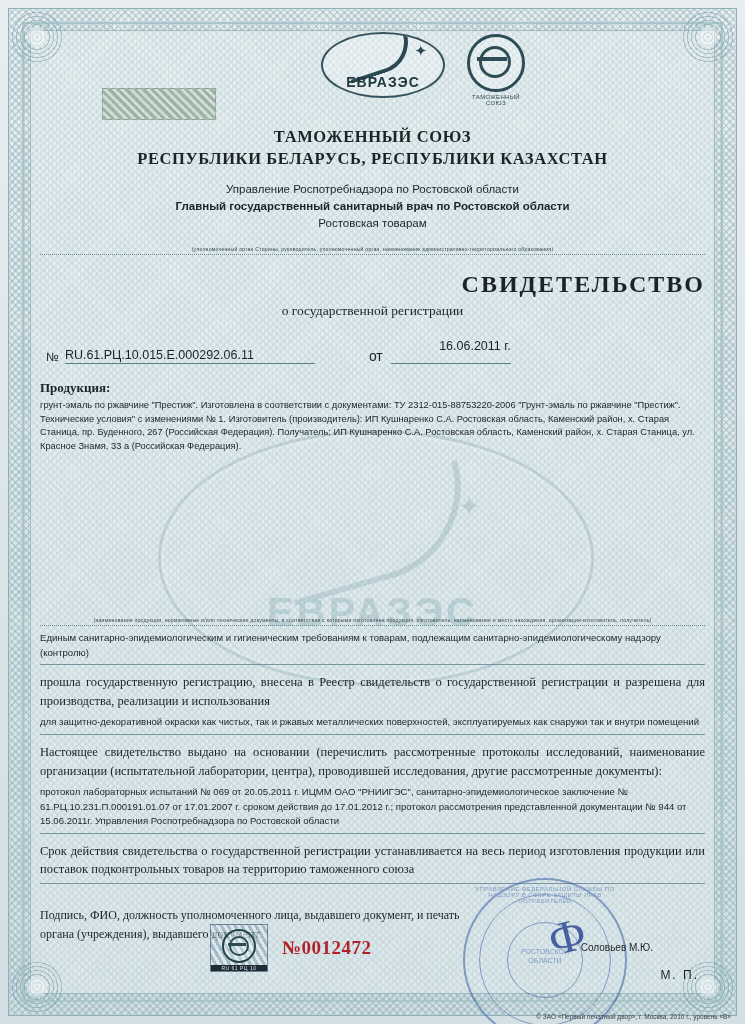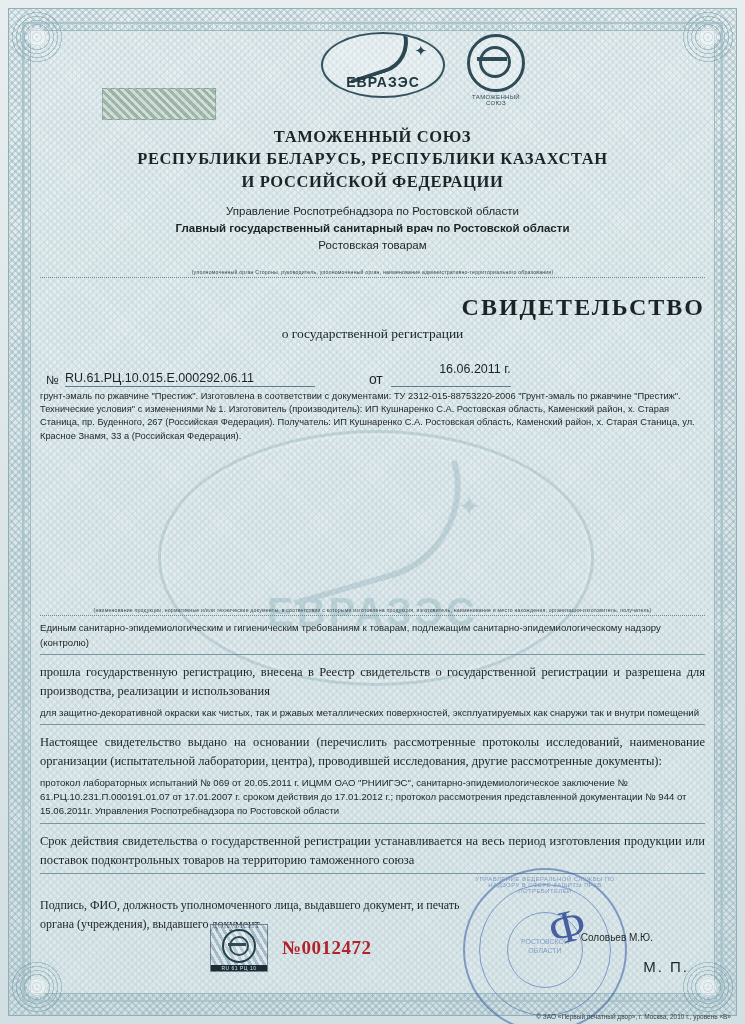--- a/index.html
+++ b/index.html
@@ -307,23 +307,23 @@
     width: 430px;
   }
   .sign-name {
     position: absolute;
     right: 52px;
     top: 36px;
     font-size: 10px;
   }
   .sign-mp {
     position: absolute;
-    right: 16px;
+    right: 6px;
     top: 62px;
-    font-size: 15px;
+    font-size: 12px;
     letter-spacing: 2px;
   }
   .stamp {
     position: absolute;
     right: 78px;
     top: -28px;
     width: 160px;
     height: 160px;
     border-radius: 50%;
     border: 2px solid #3a5fa8;
@@ -458,21 +458,20 @@
           <div class="cu-inner"></div>
           <div class="cu-bar"></div>
         </div>
         <div class="cu-caption">ТАМОЖЕННЫЙ СОЮЗ</div>
       </div>
     </div>
 
     <h1 class="ts-title">
       <div>ТАМОЖЕННЫЙ СОЮЗ</div>
       <div class="ts-line2">РЕСПУБЛИКИ БЕЛАРУСЬ, РЕСПУБЛИКИ КАЗАХСТАН</div>
-      <div class="ts-line2">И РОССИЙСКОЙ ФЕДЕРАЦИИ</div>
     </h1>
 
     <div class="org-block">
       <div>Управление Роспотребнадзора по Ростовской области</div>
       <div class="org-bold">Главный государственный санитарный врач по Ростовской области</div>
       <div>Ростовская товарам</div>
     </div>
 
     <div class="tiny-caption">(уполномоченный орган Стороны, руководитель, уполномоченный орган, наименование административно-территориального образования)</div>
     <div class="dotted-rule"></div>
@@ -480,20 +479,21 @@
     <h2 class="cert-title">СВИДЕТЕЛЬСТВО</h2>
     <div class="cert-sub">о государственной регистрации</div>
 
     <div class="num-row">
       <span class="num-sym">№</span>
       <span class="num-val">RU.61.РЦ.10.015.Е.000292.06.11</span>
       <span class="num-ot">от</span>
       <span class="num-date">16.06.2011 г.</span>
     </div>
 
+    <div class="sect-label">Продукция:</div>
     <div class="body-text">грунт-эмаль по ржавчине "Престиж". Изготовлена в соответствии с документами: ТУ 2312-015-88753220-2006 "Грунт-эмаль по ржавчине "Престиж". Технические условия" с изменениями № 1. Изготовитель (производитель): ИП Кушнаренко С.А. Ростовская область, Каменский район, х. Старая Станица, пр. Буденного, 267 (Российская Федерация).  Получатель: ИП Кушнаренко С.А. Ростовская область, Каменский район, х. Старая Станица, ул. Красное Знамя, 33 а (Российская Федерация).</div>
 
     <div style="height:150px"></div>
     <div class="tiny-caption">(наименование продукции, нормативные и/или технические документы, в соответствии с которыми изготовлена продукция, изготовитель, наименование и место нахождения, организация-изготовитель, получатель)</div>
     <div class="dotted-rule"></div>
 
     <div class="small-para">Единым санитарно-эпидемиологическим и гигиеническим требованиям к товарам, подлежащим санитарно-эпидемиологическому надзору (контролю)</div>
     <div class="rule-thin"></div>
 
     <div class="serif-para">прошла государственную регистрацию, внесена в Реестр свидетельств о государственной регистрации и разрешена для производства, реализации и использования</div>

